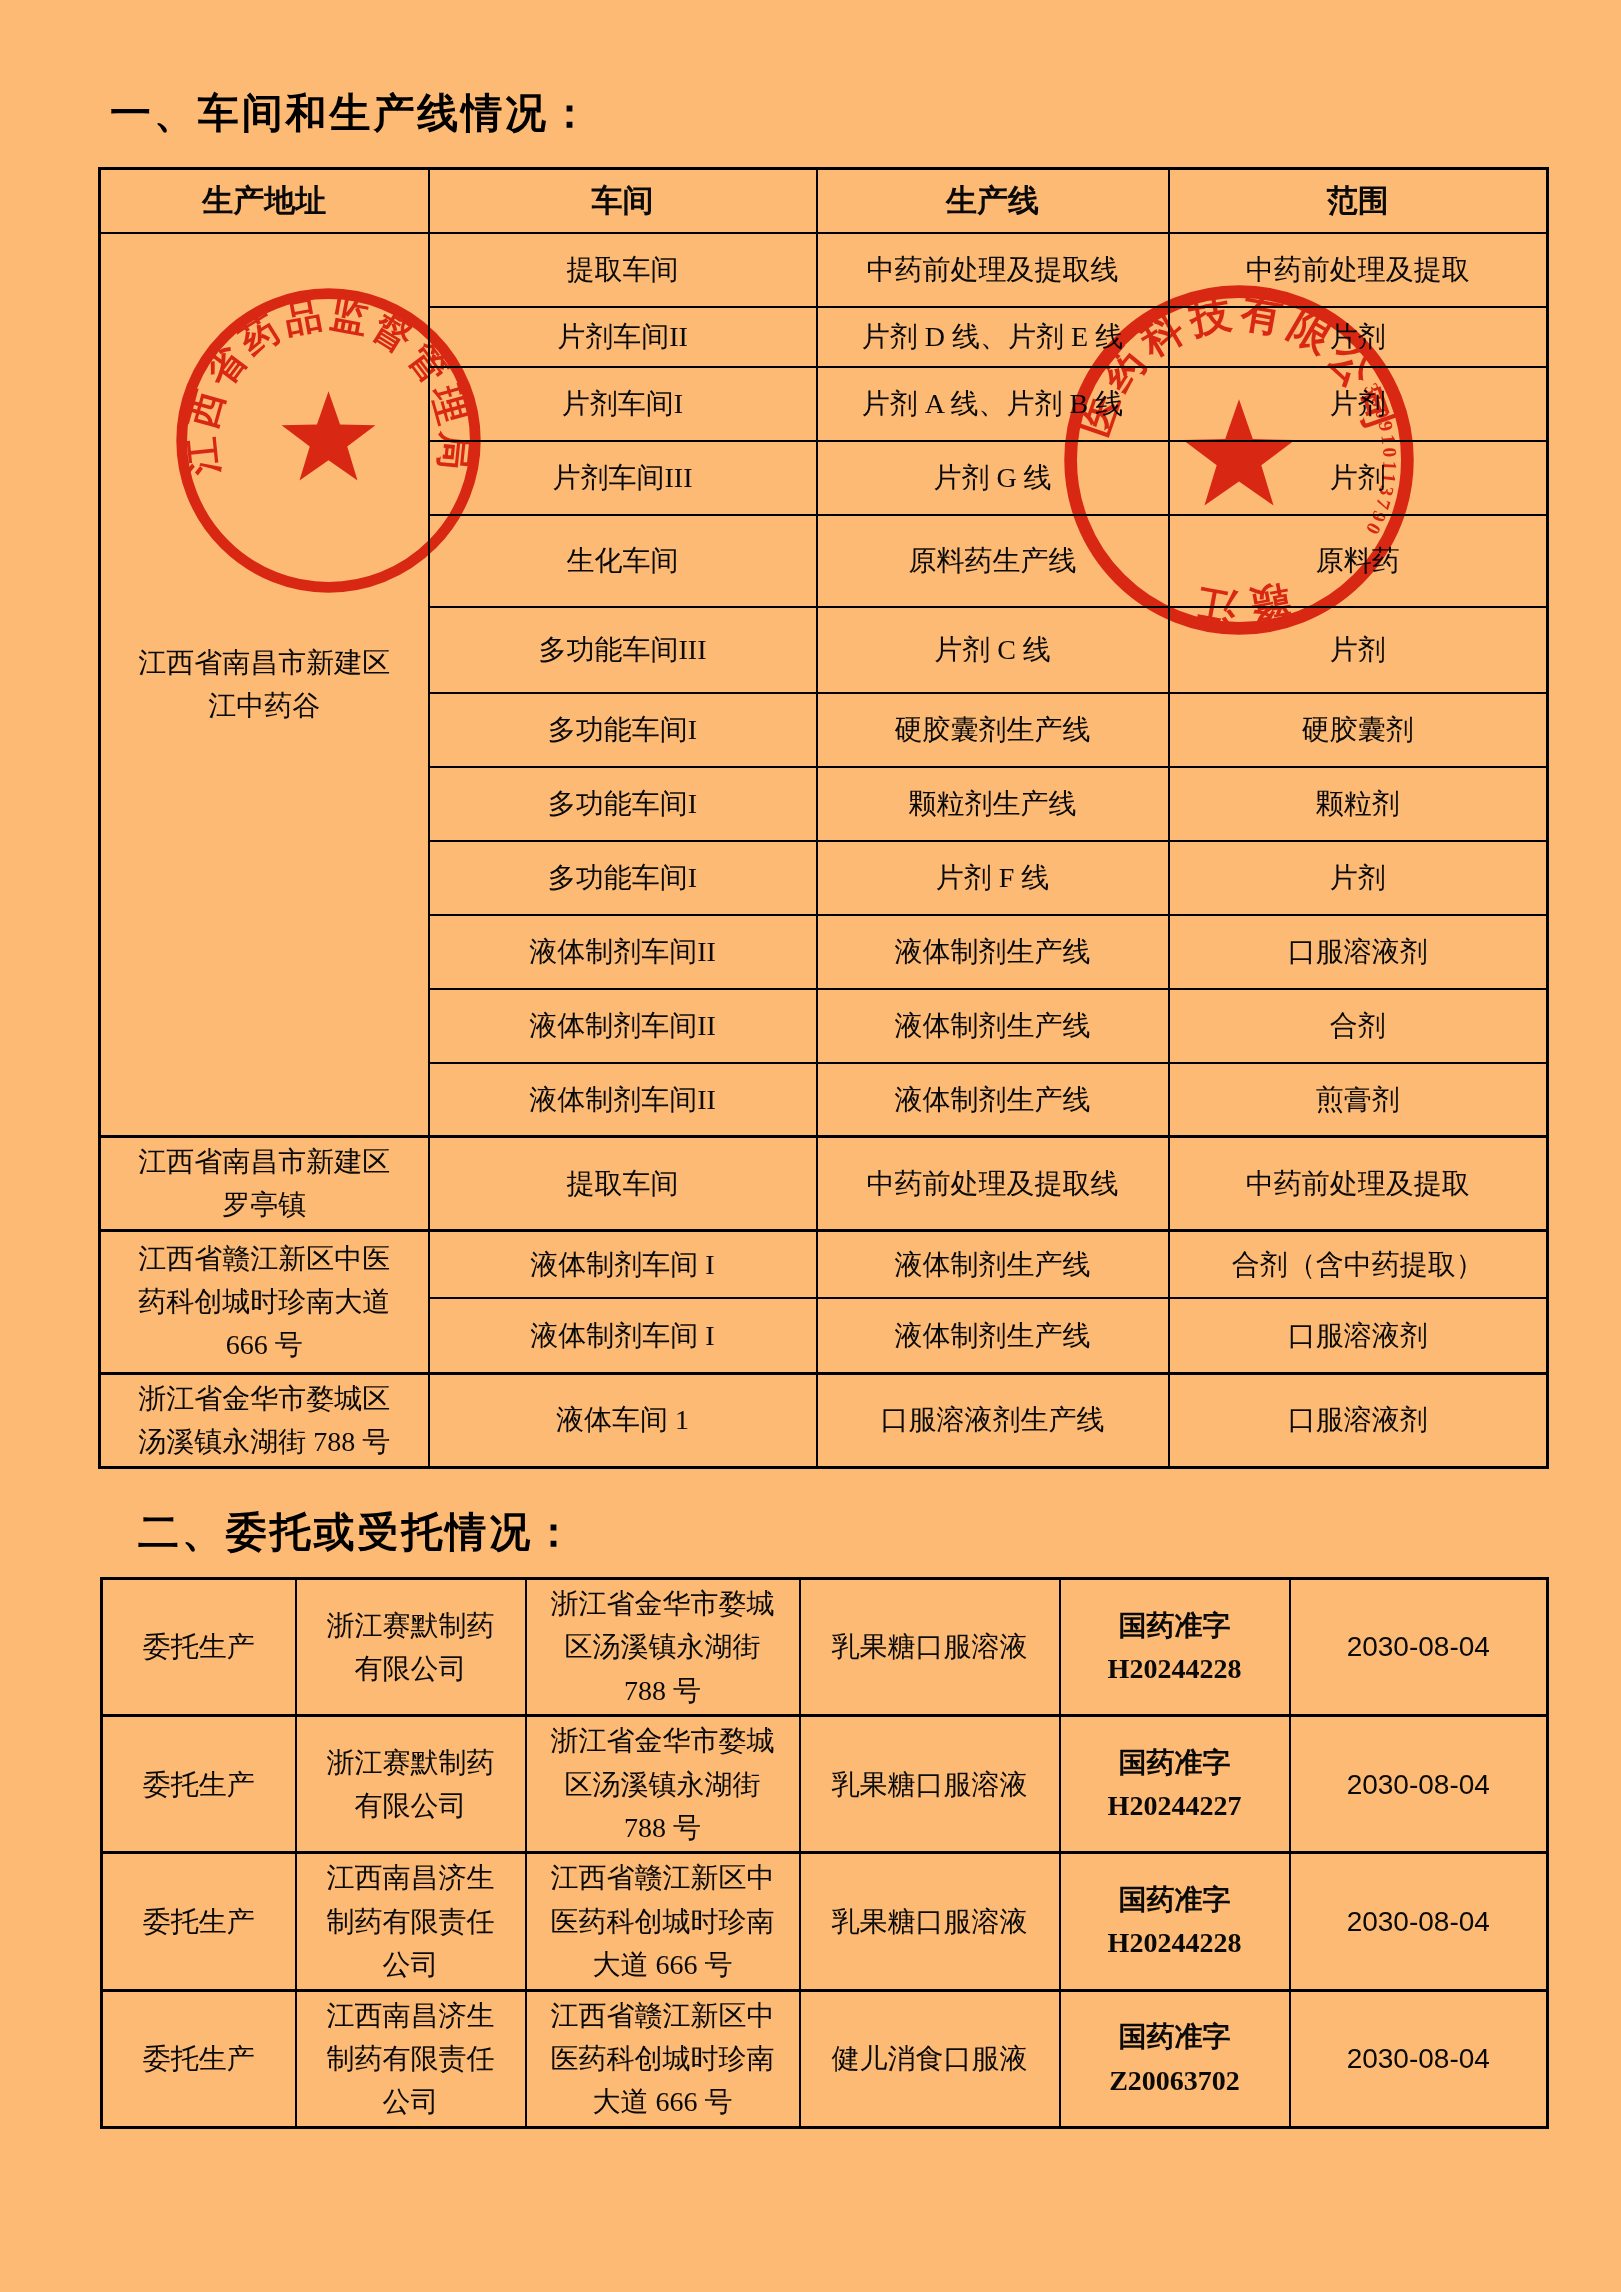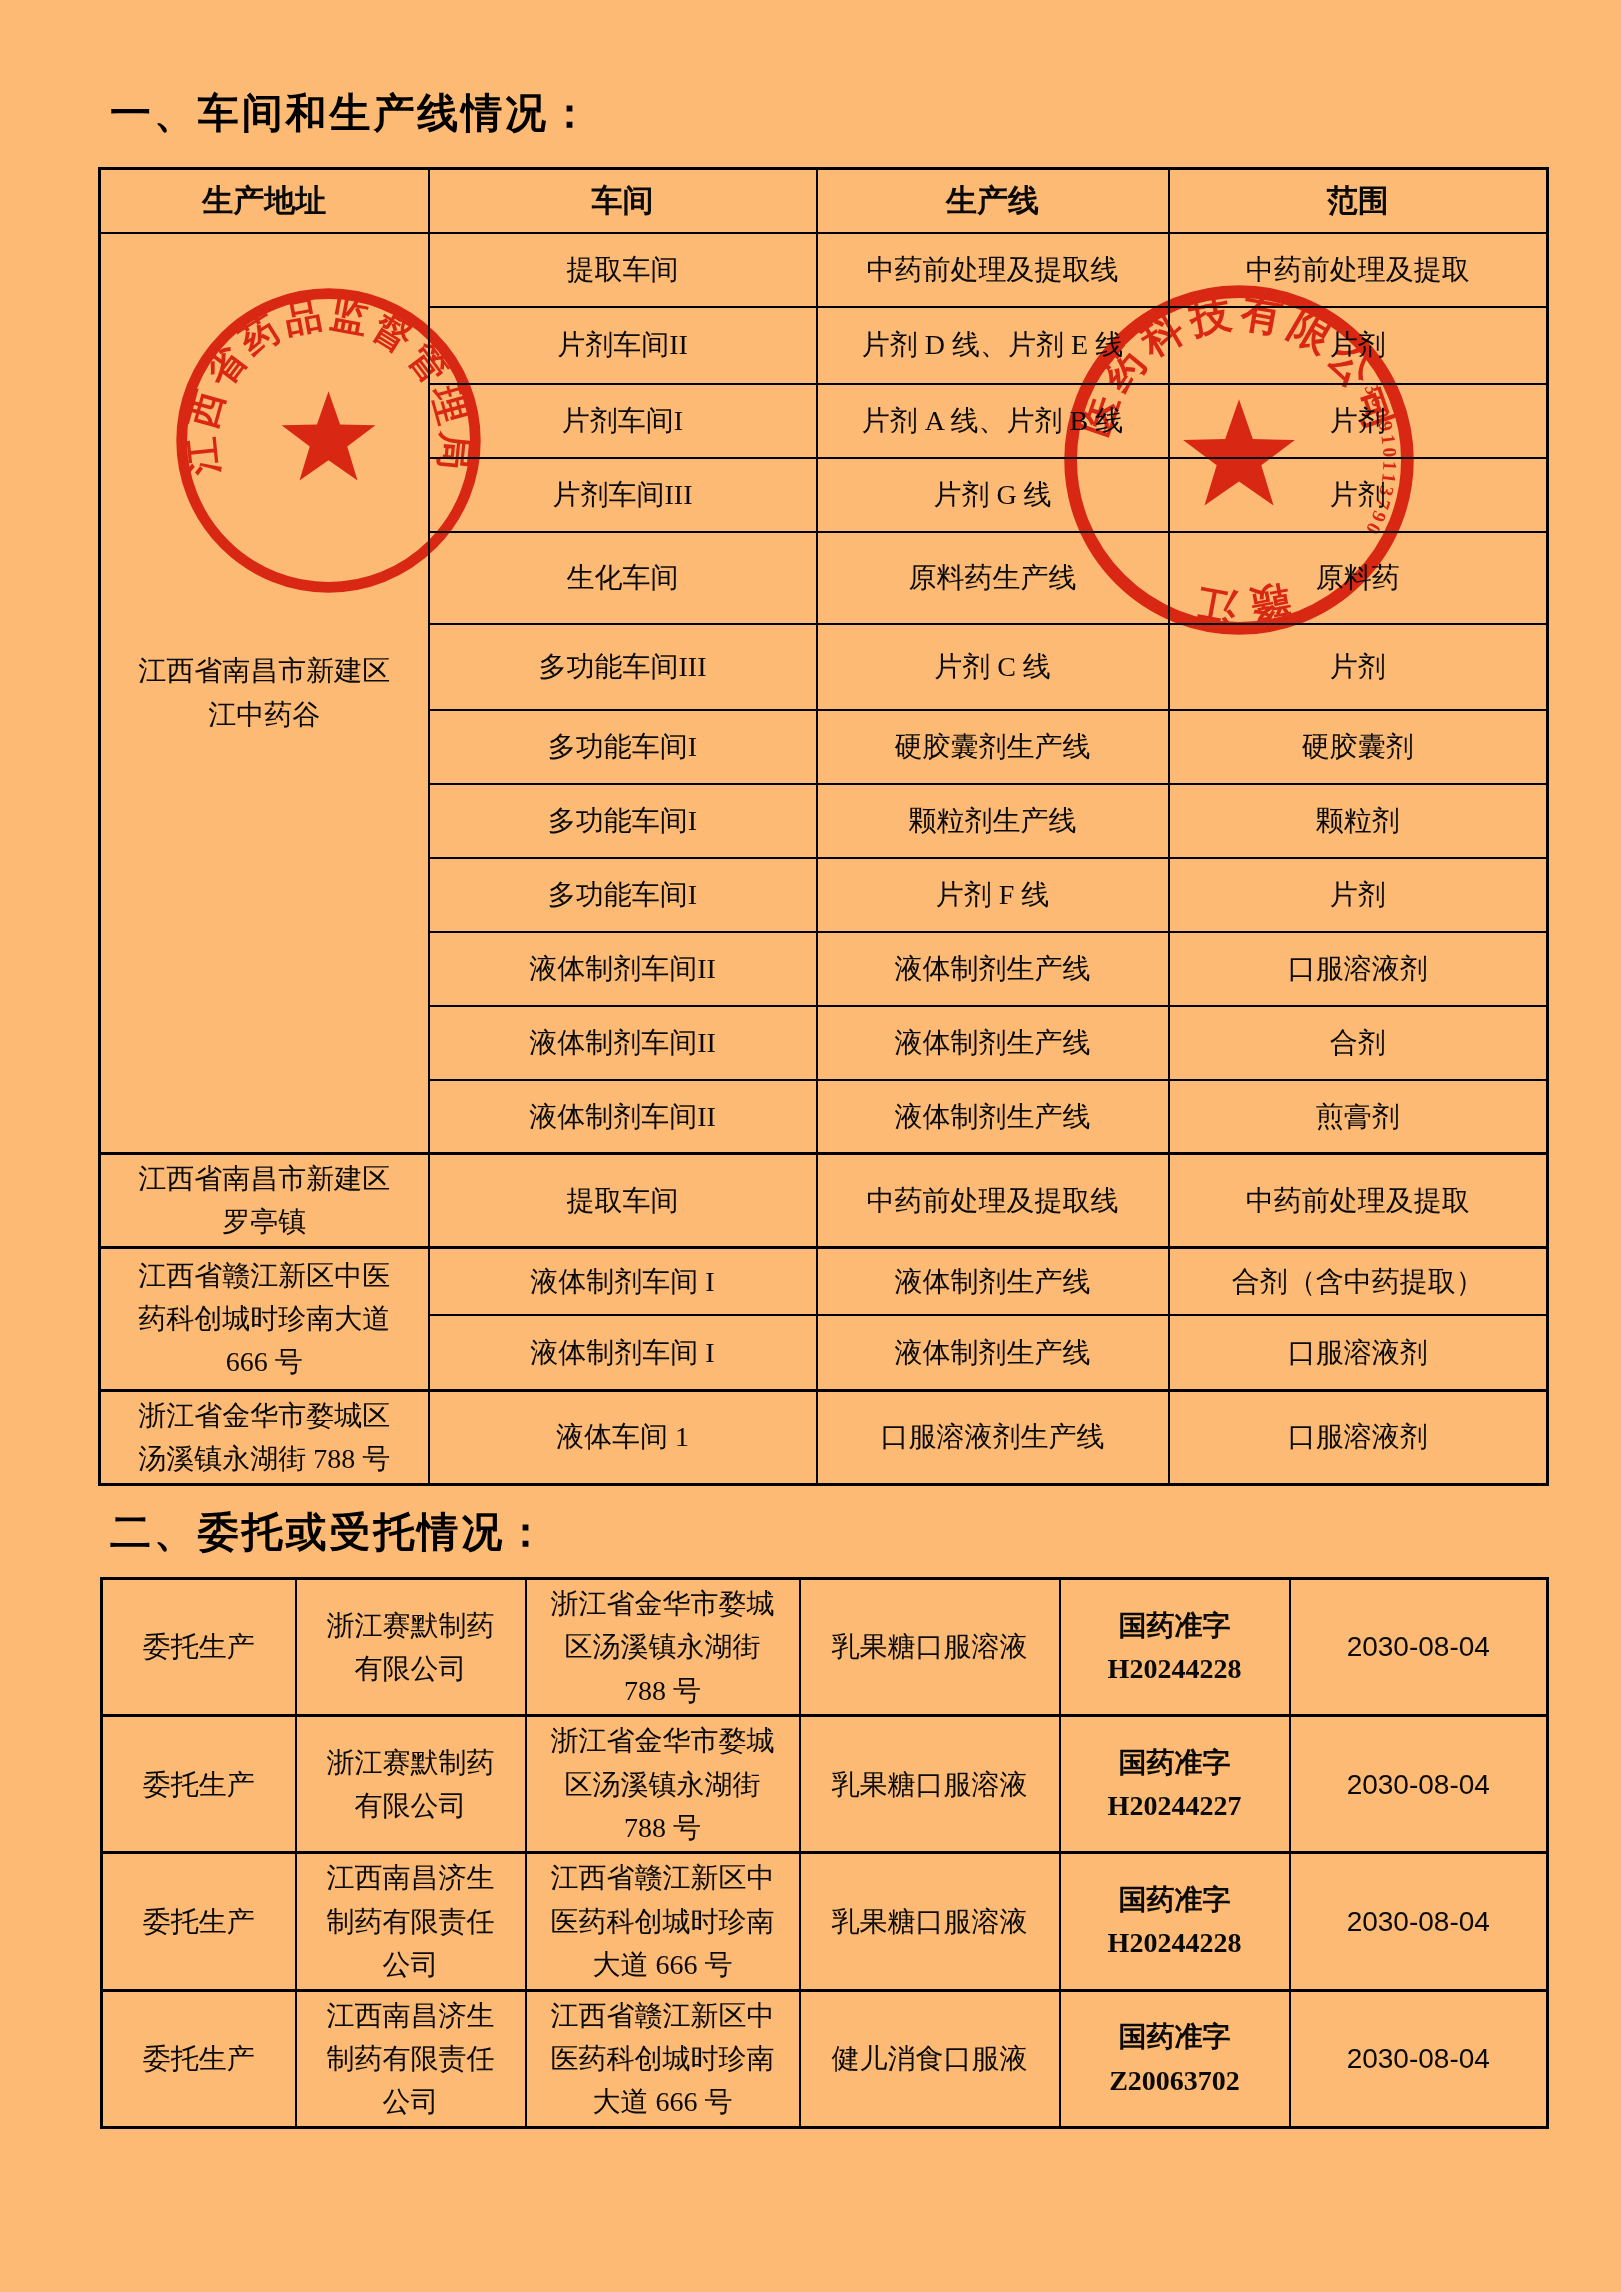--- a/index.html
+++ b/index.html
@@ -5,21 +5,21 @@
   html,body{margin:0;padding:0;background:#888;}
   .page{
     position:relative;width:1621px;height:2293px;background:#fdba74;
     font-family:"Liberation Serif", serif;color:#0a0a0a;overflow:hidden;
   }
   .sec-title{
     position:absolute;left:110px;font-size:41px;font-weight:700;
     letter-spacing:2.9px;color:#000;white-space:nowrap;
   }
   #title1{top:86px;}
-  #title2{top:1505px;}
+  #title2{top:1505px;margin-left:28px;}
   table.doc{
     position:absolute;border-collapse:collapse;table-layout:fixed;
     border:3.9px solid #000;
   }
   #table1{left:98px;top:167px;width:1449px;}
   #table2{left:100px;top:1577px;width:1447px;}
   table.doc th, table.doc td{
     border-left:2px solid #000;border-right:2px solid #000;
     border-top:2.9px solid #000;border-bottom:2.9px solid #000;
     text-align:center;vertical-align:middle;
@@ -58,21 +58,21 @@
       <th>生产线</th>
       <th>范围</th>
     </tr>
     <tr style="height:74px">
       <td class="addr" rowspan="12">江西省南昌市新建区
 江中药谷</td>
       <td>提取车间</td>
       <td>中药前处理及提取线</td>
       <td>中药前处理及提取</td>
     </tr>
-    <tr style="height:77px">
+    <tr style="height:60px">
       <td>片剂车间II</td>
       <td>片剂 D 线、片剂 E 线</td>
       <td>片剂</td>
     </tr>
     <tr style="height:74px">
       <td>片剂车间I</td>
       <td>片剂 A 线、片剂 B 线</td>
       <td>片剂</td>
     </tr>
     <tr style="height:74px">

